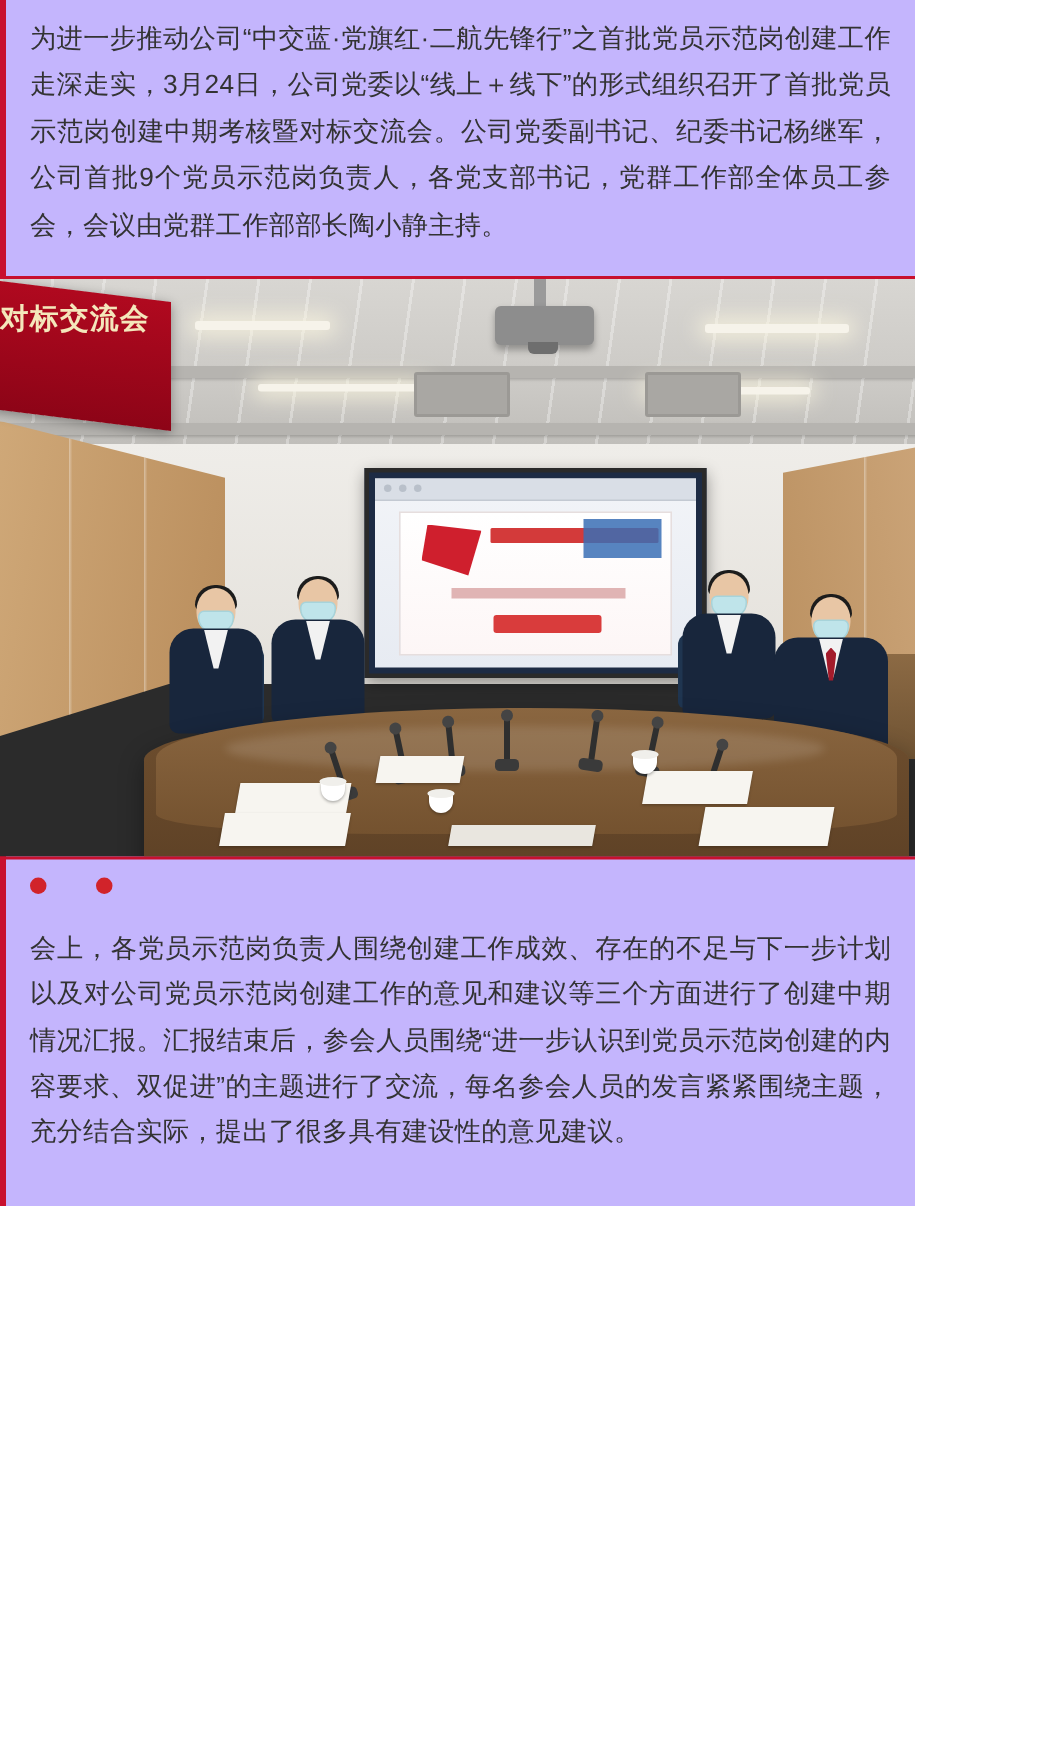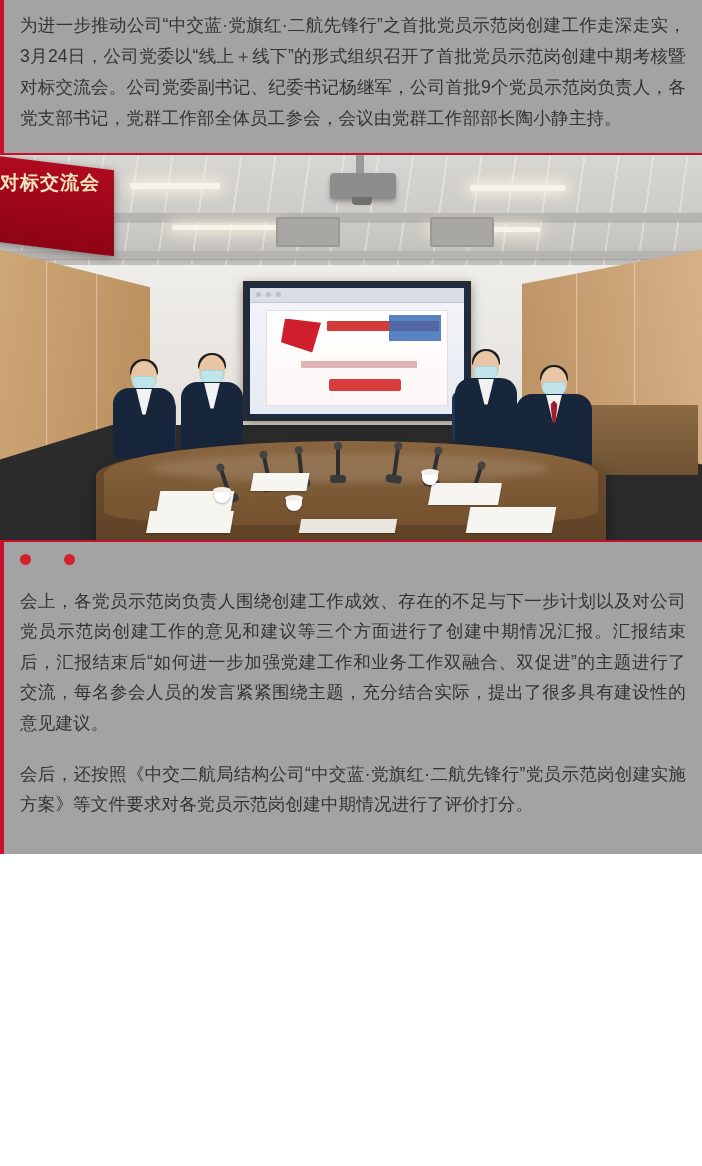--- a/index.html
+++ b/index.html
@@ -7,23 +7,23 @@
     padding: 0;
     background: #ffffff;
   }
   body {
     width: 702px;
     font-family: "Liberation Sans", "DejaVu Sans", sans-serif;
     color: #333333;
     -webkit-font-smoothing: antialiased;
   }
   .page {
-    width: 702px;
+    width: 610px;
     position: relative;
-    background: #a3a3a3;
+    background: #c4b5fd;
     overflow: hidden;
   }
 
   
   .accent-rail {
     position: absolute;
     left: 0;
     top: 0;
     bottom: 0;
     width: 4px;
@@ -582,16 +582,15 @@
       <div class="cup" style="left:286px;top:344px;"></div>
     </div>
   </div>
 
   <div class="dots-row">
     <div class="dot" style="left:20px;"></div>
     <div class="dot" style="left:64px;"></div>
   </div>
 
   <div class="block body-section">
-    <p class="para">会上，各党员示范岗负责人围绕创建工作成效、存在的不足与下一步计划以及对公司党员示范岗创建工作的意见和建议等三个方面进行了创建中期情况汇报。汇报结束后，汇报结束后“如何进一步加强党建工作和业务工作双融合、双促进”的主题进行了交流，每名参会人员的发言紧紧围绕主题，充分结合实际，提出了很多具有建设性的意见建议。</p>
-    <p class="para">会后，还按照《中交二航局结构公司“中交蓝·党旗红·二航先锋行”党员示范岗创建实施方案》等文件要求对各党员示范岗创建中期情况进行了评价打分。</p>
+    <p class="para">会上，各党员示范岗负责人围绕创建工作成效、存在的不足与下一步计划以及对公司党员示范岗创建工作的意见和建议等三个方面进行了创建中期情况汇报。汇报结束后，参会人员围绕“进一步认识到党员示范岗创建的内容要求、双促进”的主题进行了交流，每名参会人员的发言紧紧围绕主题，充分结合实际，提出了很多具有建设性的意见建议。</p>
   </div>
 </div>
 
 </body></html>

